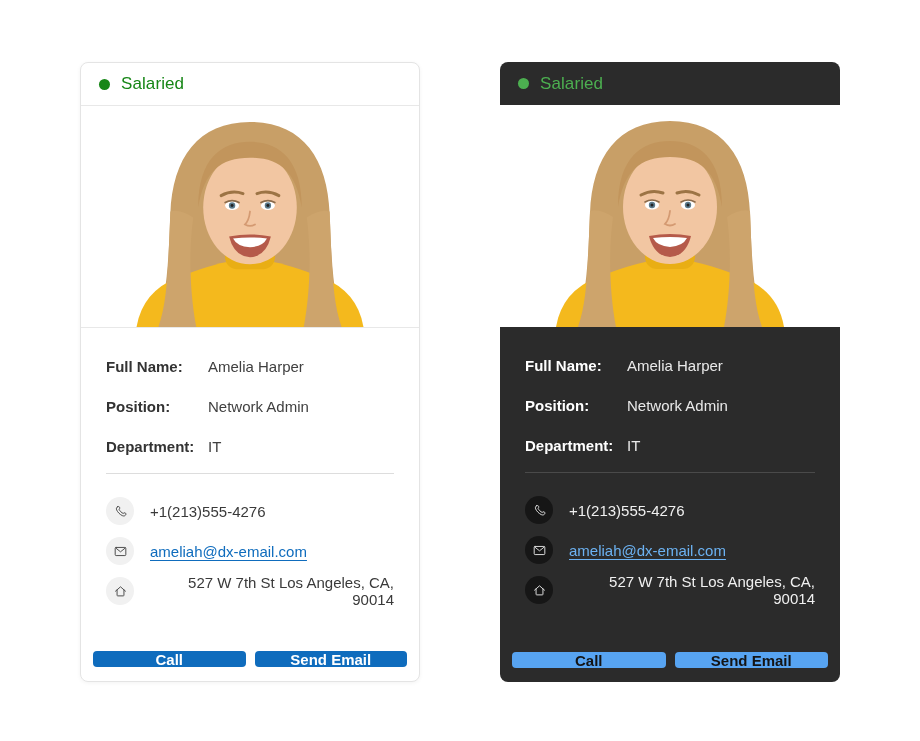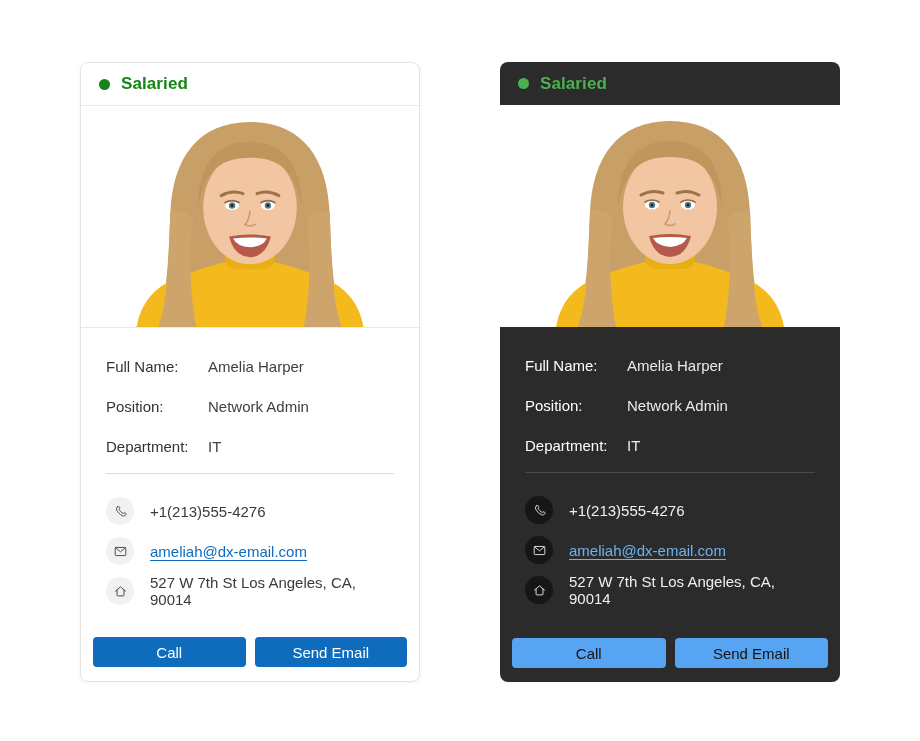--- a/index.html
+++ b/index.html
@@ -21,64 +21,64 @@
     border:1px solid #e4e4e4;
     box-shadow:0 1px 4px rgba(0,0,0,.05);
   }
   .card.dark {
     left:500px; background:#2b2b2b;
   }
 
   
   .card-header {
     height:43px; display:flex; align-items:center; gap:11px;
-    padding:0 18px; font-size:17px; font-weight:700; letter-spacing:.1px;
+    padding:0 18px; font-size:17px; font-weight:400; letter-spacing:.1px;
   }
   .light .card-header { color:#168616; border-bottom:1px solid #e8e8e8; }
   .dark  .card-header { color:#4caf50; }
   .status-dot { width:11px; height:11px; border-radius:50%; background:currentColor; flex:0 0 auto; }
 
   
   .photo { height:222px; background:#ffffff; overflow:hidden; }
   .light .photo { border-bottom:1px solid #e8e8e8; }
   .photo svg { display:block; width:100%; height:100%; }
 
   
   .fields { padding:18px 25px 0 25px; }
   .field-row { display:flex; align-items:center; height:40px; font-size:15px; }
-  .field-label { width:102px; font-weight:400; flex:0 0 102px; }
+  .field-label { width:102px; font-weight:700; flex:0 0 102px; }
   .light .field-label { color:#333333; }
   .light .field-value { color:#404040; }
   .dark  .field-label { color:#ffffff; }
   .dark  .field-value { color:#e9e9e9; }
 
   .divider { margin:7px 25px 0 25px; border-top:1px solid #dddddd; }
   .dark .divider { border-top-color:#4a4a4a; }
 
   
-  .contact { padding:23px 25px 0 25px; }
+  .contact { padding:23px 25px 0 25px;text-align:right; }
   .contact-row { display:flex; align-items:center; gap:16px; height:28px; margin-bottom:12px; font-size:15px; }
   .contact-icon {
     width:28px; height:28px; border-radius:50%; flex:0 0 28px;
     display:flex; align-items:center; justify-content:center;
   }
   .light .contact-icon { background:#f1f1f1; color:#4f4f4f; }
   .dark  .contact-icon { background:#161616; color:#d9d9d9; }
   .contact-icon svg { width:15px; height:15px; }
   .light .contact-text { color:#3a3a3a; }
   .dark  .contact-text { color:#f0f0f0; }
   a.email-link { text-underline-offset:3px; }
   .light a.email-link { color:#0f6cbd; }
   .dark  a.email-link { color:#6cb2f2; }
 
   
   .actions { position:absolute; left:12px; right:12px; bottom:14px; display:flex; gap:9px; }
   .btn {
-    flex:1 1 0; height:30px; border:none; border-radius:4px;
-    font-family:inherit; font-size:15px; font-weight:400; cursor:pointer;
+    flex:1 1 0; height:16px; border:none; border-radius:4px;
+    font-family:inherit; font-size:15px; font-weight:700; cursor:pointer;
     display:flex; align-items:center; justify-content:center;
   }
   .light .btn { background:#0f6cbd; color:#ffffff; }
   .dark  .btn { background:#57a4f2; color:#141414; }
 </style>
 </head>
 <body>
 
 <div class="page">
 

